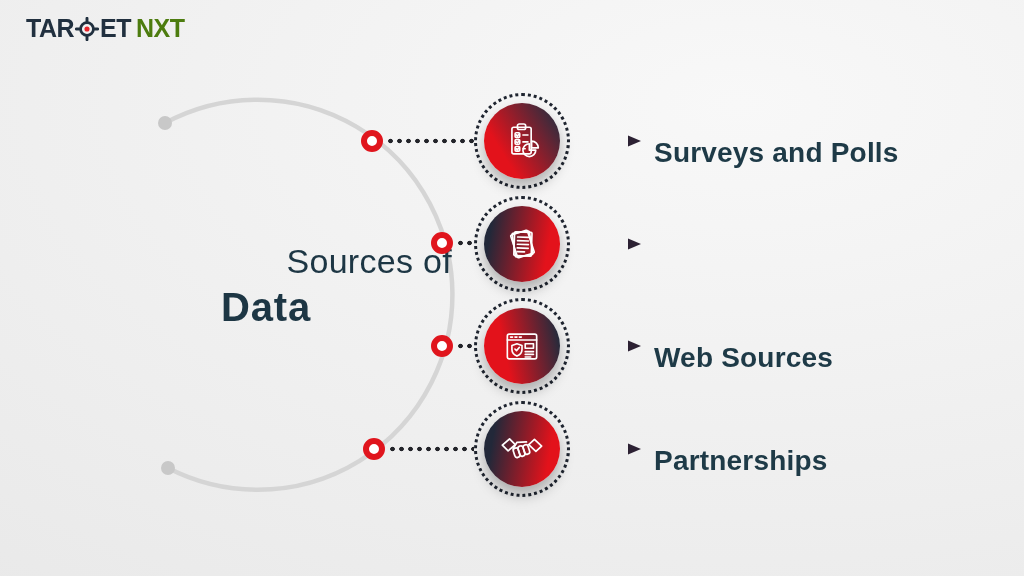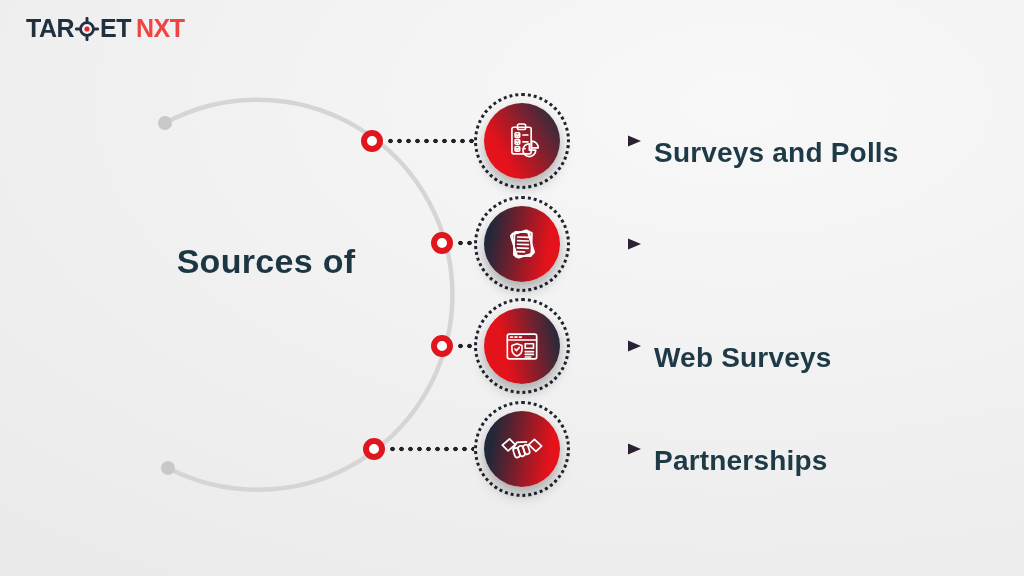--- a/index.html
+++ b/index.html
@@ -8,29 +8,29 @@
     font-family: "Liberation Sans", sans-serif;
     background: radial-gradient(135% 125% at 72% 18%, #f8f8f8 0%, #f0f0f0 45%, #e7e7e7 100%);
   }
   .stage { position: relative; width: 1024px; height: 480px; }
 
   
   .logo { position: absolute; left: 26px; top: 14px; display: flex; align-items: center; }
   .logo .part {
     font-size: 25px; font-weight: 800; letter-spacing: -0.5px; color: #21303f;
   }
-  .logo .accent { color: #ef4444; margin-left: 5px; }
+  .logo .accent { color: #4d7c0f; margin-left: 5px; }
   .logo svg { margin: 0 1px; display: block; }
 
   
   .arc-svg { position: absolute; left: 0; top: 0; }
 
   
   .title-block { position: absolute; left: 80px; top: 242px; width: 372px; text-align: center; color: #1d3644; }
-  .title-line1 { font-size: 34px; font-weight: 700; letter-spacing: 0.3px; }
+  .title-line1 { font-size: 34px; font-weight: 400; letter-spacing: 0.3px; text-align: right; }
   .title-line2 { font-size: 40px; font-weight: 800; letter-spacing: 0.8px; margin-top: 4px; }
 
   
   .ring {
     position: absolute; width: 22px; height: 22px; border-radius: 50%;
     background: #ffffff; border: 6px solid #e0151d;
   }
   .dotline {
     position: absolute; height: 6px;
     background-image: radial-gradient(circle, #23242a 2px, transparent 2.6px);
@@ -76,20 +76,21 @@
   </div>
 
   <svg class="arc-svg" width="1024" height="576" viewBox="0 0 1024 576">
     <path d="M 165 123 A 195 195 0 1 1 168 468" stroke="#d5d5d5" stroke-width="4.5" fill="none" stroke-linecap="round"></path>
     <circle cx="165" cy="123" r="7" fill="#c8c8c8"></circle>
     <circle cx="168" cy="468" r="7" fill="#c8c8c8"></circle>
   </svg>
 
   <div class="title-block">
     <div class="title-line1">Sources of</div>
+    <div class="title-line2">Data</div>
   </div>
 
   <div class="ring" style="left:361px; top:130px;"></div>
   <div class="dotline" style="left:386px; top:138px; width:88px;"></div>
   <div class="icon-dotring" style="left:474px; top:93px;">
     <div class="icon-circle grad-a1">
       <svg width="44" height="44" viewBox="0 0 48 48" fill="none" stroke="#ffffff" stroke-width="1.8" stroke-linecap="round" stroke-linejoin="round">
         <rect x="13" y="9" width="21" height="29" rx="2"></rect>
         <rect x="19" y="5.5" width="9" height="6" rx="2"></rect>
         <rect x="16.5" y="15" width="5" height="5" rx="1"></rect>
@@ -161,21 +162,21 @@
   <svg class="arrow" style="left:576px; top:336px;" width="66" height="20" viewBox="0 0 66 20">
     <defs>
         <linearGradient id="ag3" x1="0" y1="0" x2="1" y2="0">
           <stop offset="0" stop-color="#e0151d"></stop>
           <stop offset="1" stop-color="#43202f"></stop>
         </linearGradient>
       </defs>
     <line x1="1" y1="10" x2="53" y2="10" stroke="url(#ag3)" stroke-width="2.3"></line>
     <path d="M52 4.5 L65 10 L52 15.5 Z" fill="#2c2133"></path>
   </svg>
-  <div class="row-label" style="left:654px; top:326px;">Web Surveys</div>
+  <div class="row-label" style="left:654px; top:326px;">Web Sources</div>
 
   <div class="ring" style="left:363px; top:438px;"></div>
   <div class="dotline" style="left:388px; top:446px; width:86px;"></div>
   <div class="icon-dotring" style="left:474px; top:401px;">
     <div class="icon-circle grad-a4">
       <svg width="46" height="46" viewBox="0 0 48 48" fill="none" stroke="#ffffff" stroke-width="1.8" stroke-linecap="round" stroke-linejoin="round">
         <path d="M3.5 20 l7.5-6.5 6 6 -7.5 6.5 Z"></path>
         <path d="M44.5 21 l-7.5-7 -6 5.5 7.5 7 Z"></path>
         <g transform="rotate(-18 24 25)">
           <path d="M15.5 21 L21.5 15.8 L31 18.5"></path>

